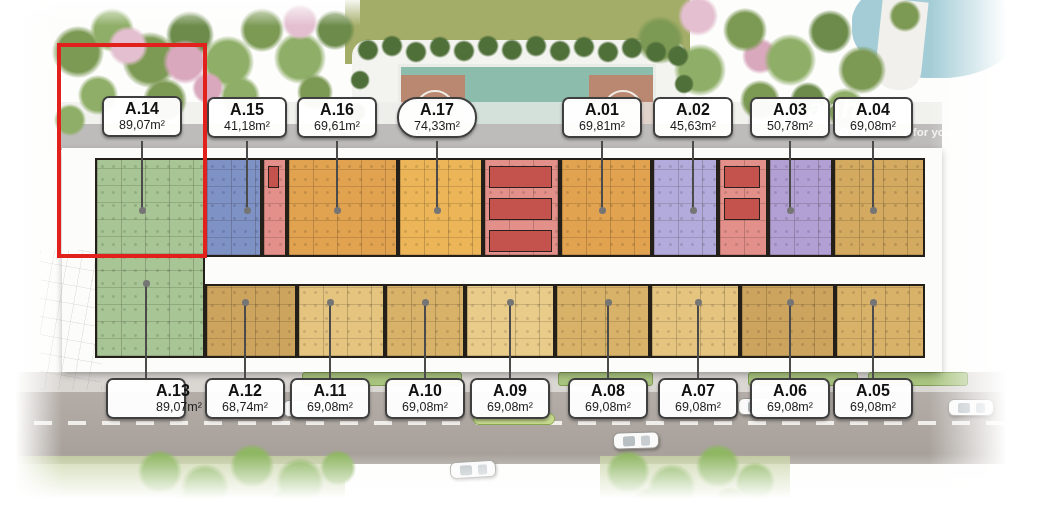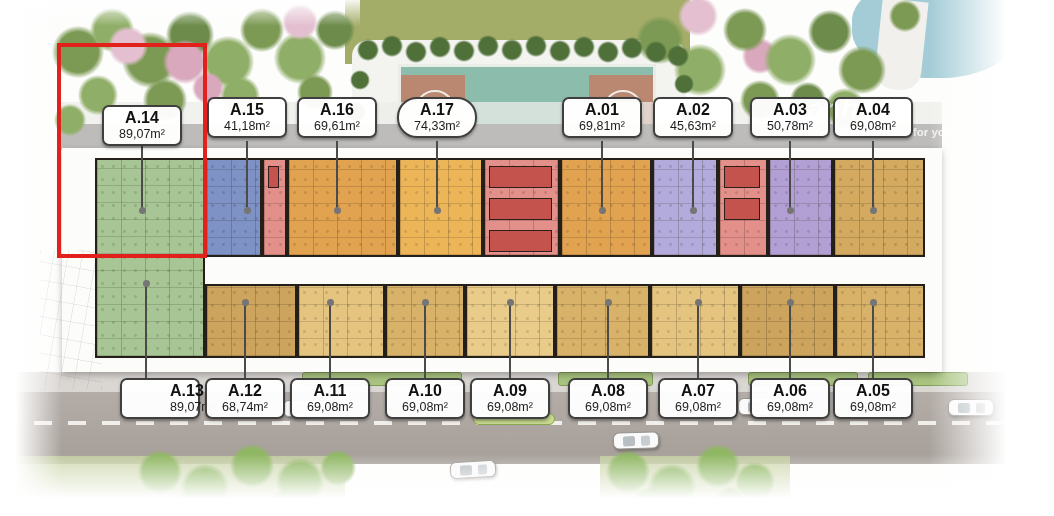--- a/index.html
+++ b/index.html
@@ -247,21 +247,21 @@
       </div>
     </div>
 
   <div class="fade fadeL"></div>
   <div class="fade fadeR"></div>
   <div class="fade fadeB"></div>
   <div class="fade fadeT"></div>
   <div class="wm logo">anh</div>
   <div class="wm tag">Great choice for you</div>
   <div id="labels">
-      <div class="ulabel" style="left: 102px; top: 105px;">
+      <div class="ulabel" style="left: 102px; top: 96px;">
         <div class="uid">A.14</div>
         <div class="uarea">89,07m²</div>
       </div>
       <div class="leader" style="left: 141px; top: 141px; height: 69px;"></div>
       <div class="ldot" style="left: 138.5px; top: 206.5px;"></div>
       <div class="ulabel" style="left: 207px; top: 97px;">
         <div class="uid">A.15</div>
         <div class="uarea">41,18m²</div>
       </div>
       <div class="leader" style="left: 246px; top: 141px; height: 69px;"></div>
@@ -295,21 +295,21 @@
         <div class="uarea">50,78m²</div>
       </div>
       <div class="leader" style="left: 789px; top: 141px; height: 69px;"></div>
       <div class="ldot" style="left: 786.5px; top: 206.5px;"></div>
       <div class="ulabel" style="left: 833px; top: 97px;">
         <div class="uid">A.04</div>
         <div class="uarea">69,08m²</div>
       </div>
       <div class="leader" style="left: 872px; top: 141px; height: 69px;"></div>
       <div class="ldot" style="left: 869.5px; top: 206.5px;"></div>
-      <div class="ulabel" style="left: 120px; top: 378px; padding-left: 48px;">
+      <div class="ulabel" style="left: 106px; top: 378px; padding-left: 48px;">
         <div class="uid">A.13</div>
         <div class="uarea">89,07m²</div>
       </div>
       <div class="leader" style="left: 145px; top: 283px; height: 95px;"></div>
       <div class="ldot" style="left: 142.5px; top: 279.5px;"></div>
       <div class="ulabel" style="left: 205px; top: 378px;">
         <div class="uid">A.12</div>
         <div class="uarea">68,74m²</div>
       </div>
       <div class="leader" style="left: 244px; top: 302px; height: 76px;"></div>

